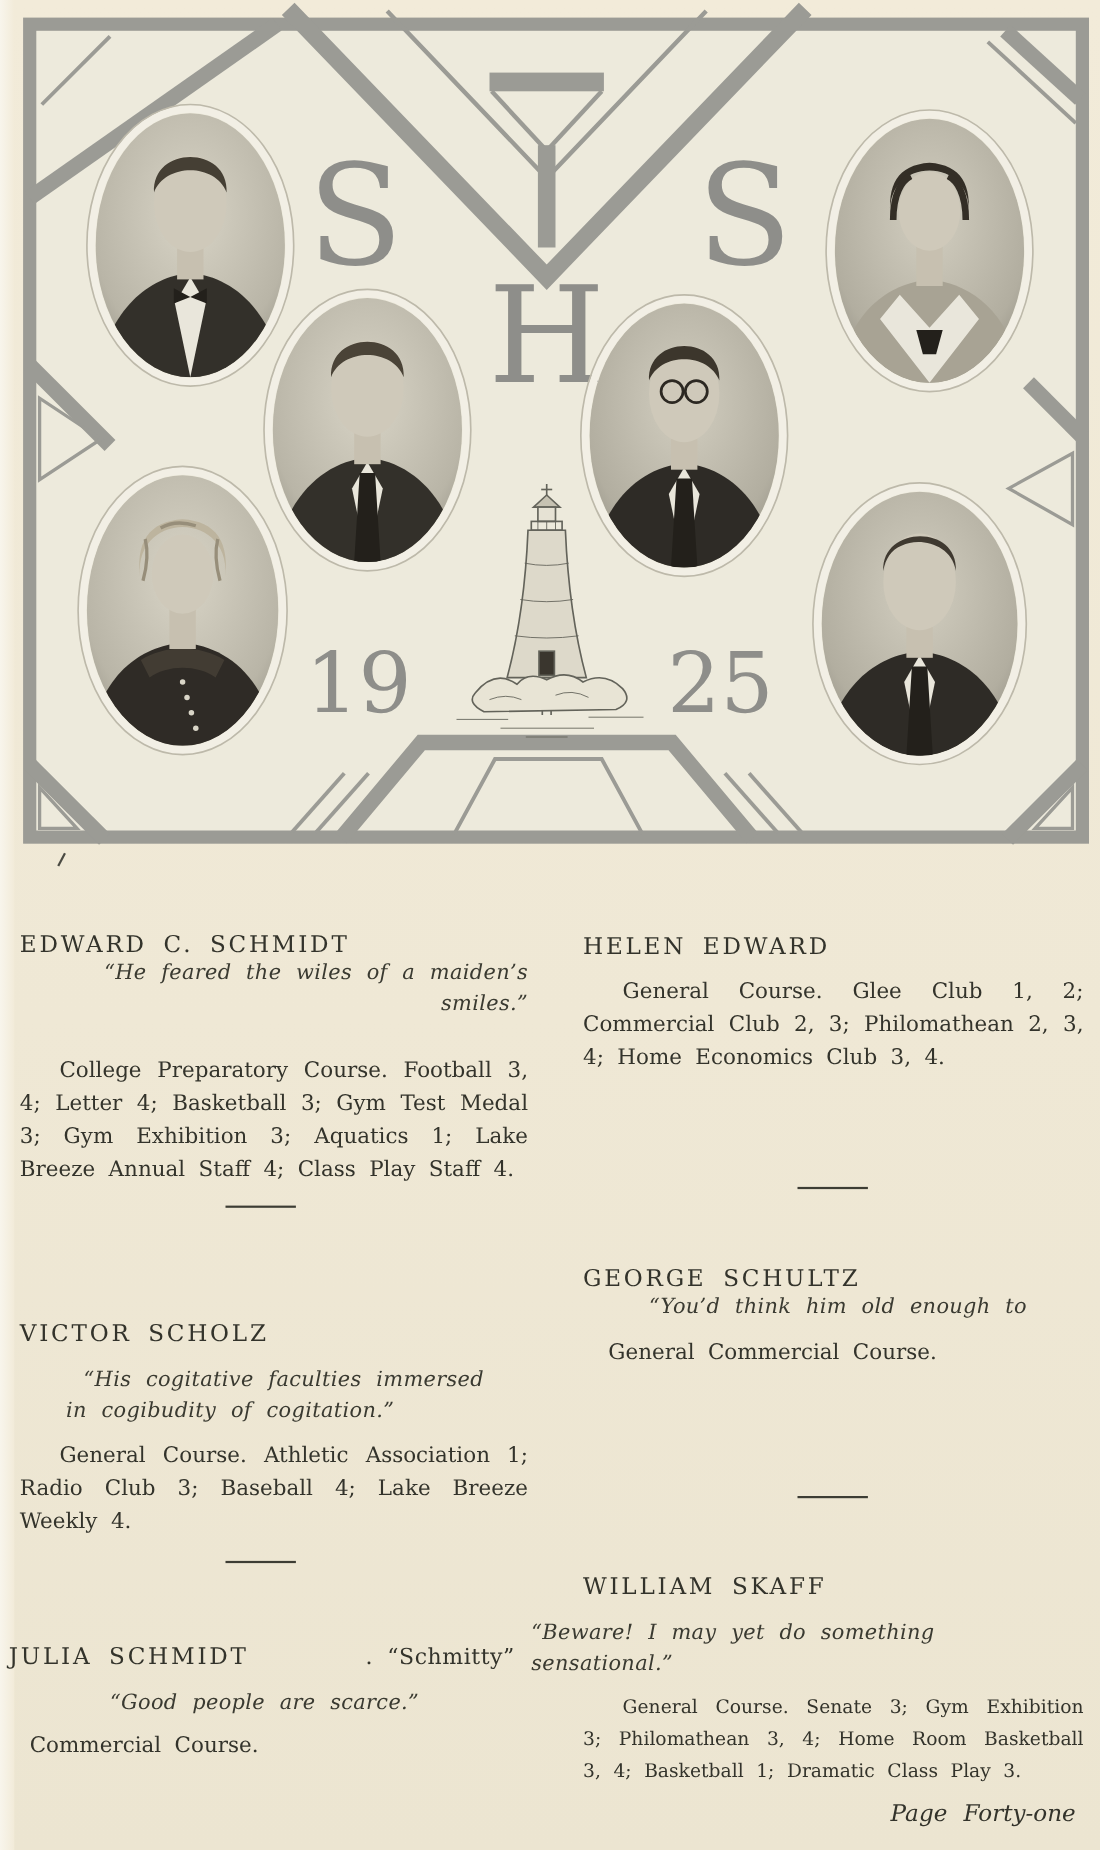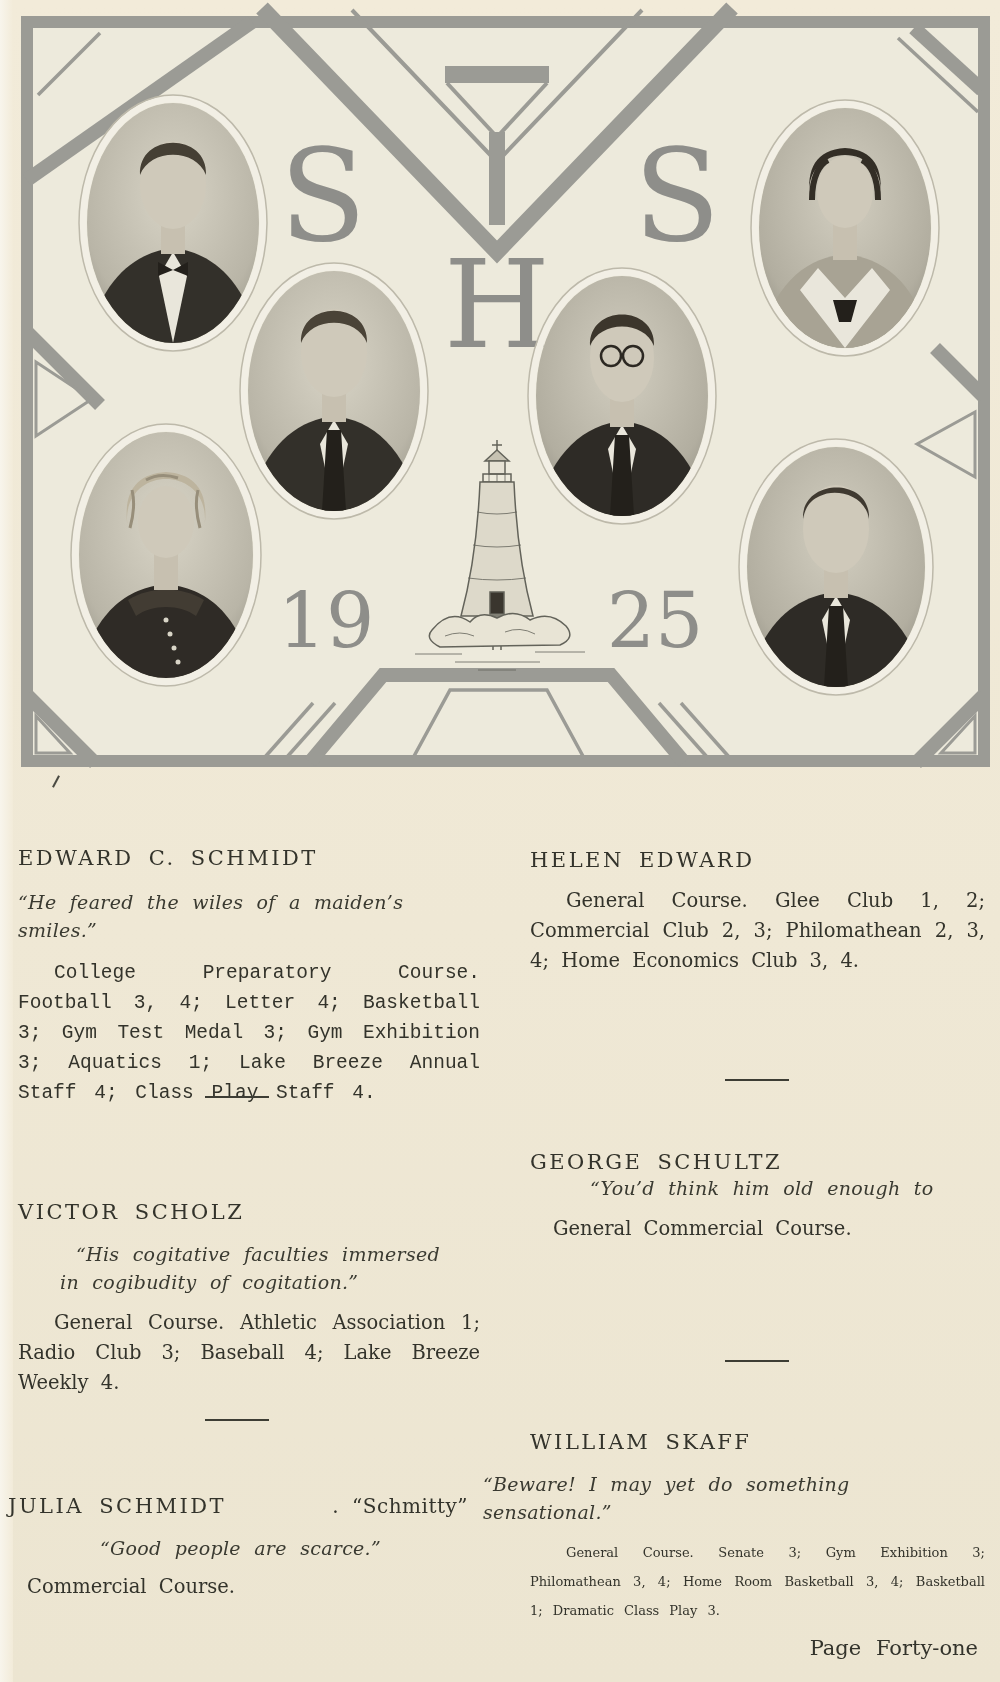--- a/index.html
+++ b/index.html
@@ -25,21 +25,21 @@
   .quote{
     font-style:italic;font-size:19px;word-spacing:7px;letter-spacing:0.3px;
     color:#3a3a31;line-height:28px;
   }
   .details{
     font-size:19.5px;line-height:30px;word-spacing:6px;color:#33332b;
     text-align:justify;text-align-last:left;text-indent:36px;
   }
   .divider{position:absolute;width:64px;border-top:2.5px solid #3d3d34;}
   .footer{
-    position:absolute;right:22px;top:1636px;
+    position:absolute;right:22px;top:1636px;font-style:italic;
     font-size:21px;word-spacing:8px;color:#33332b;text-align:right;
   }
   .ink-mark{
     position:absolute;left:55px;top:775px;width:2px;height:13px;
     background:#4a4a42;transform:rotate(28deg);
   }
 </style>
 </head>
 <body>
 
@@ -248,22 +248,22 @@
       <ellipse cx="836" cy="567" rx="93" ry="124" fill="none" stroke="#f2efe5" stroke-width="7"></ellipse>
       <ellipse cx="836" cy="567" rx="97" ry="128" fill="none" stroke="#bdb9aa" stroke-width="1.5"></ellipse>
     </g>
   </svg>
   </div>
 
   <div class="ink-mark"></div>
 
   <div class="entry" style="left:18px;top:846px;width:462px;">
     <div class="name">EDWARD C. SCHMIDT</div>
-    <div class="quote" style="margin-top:18px;">“He feared the wiles of a maiden’s smiles.”</div>
-    <div class="details" style="margin-top:14px;font-family:Liberation Mono, monospace;">College Preparatory Course.  Football 3, 4; Letter 4; Basketball 3; Gym Test Medal 3; Gym Exhibition 3; Aquatics 1; Lake Breeze Annual Staff 4; Class Play Staff 4.</div>
+    <div class="quote" style="text-align:right;">“He feared the wiles of a maiden’s smiles.”</div>
+    <div class="details" style="margin-top:32px;">College Preparatory Course.  Football 3, 4; Letter 4; Basketball 3; Gym Test Medal 3; Gym Exhibition 3; Aquatics 1; Lake Breeze Annual Staff 4; Class Play Staff 4.</div>
   </div>
 
   <div class="entry" style="left:530px;top:848px;width:455px;">
     <div class="name">HELEN EDWARD</div>
     <div class="details" style="margin-top:14px;">General Course.  Glee Club 1, 2; Commercial Club 2, 3; Philomathean 2, 3, 4; Home Economics Club 3, 4.</div>
   </div>
 
   <div class="divider" style="left:205px;top:1096px;"></div>
   <div class="divider" style="left:725px;top:1079px;"></div>
 
@@ -289,18 +289,18 @@
 
   <div class="entry" style="left:8px;top:1494px;width:462px;">
     <div class="name"><span>JULIA SCHMIDT</span><span class="nick" style="float:right;margin-right:2px;">. “Schmitty”</span></div>
     <div class="quote" style="margin-top:16px;padding-left:92px;">“Good people are scarce.”</div>
     <div class="details" style="margin-top:10px;text-indent:0;padding-left:19px;">Commercial Course.</div>
   </div>
 
   <div class="entry" style="left:530px;top:1430px;width:455px;">
     <div class="name">WILLIAM SKAFF</div>
     <div class="quote" style="margin-top:16px;margin-left:-47px;width:502px;">“Beware! I may yet do something sensational.”</div>
-    <div class="details" style="margin-top:12px;font-size:13px;line-height:29px;">General Course.  Senate 3; Gym Exhibition 3; Philomathean 3, 4; Home Room Basketball 3, 4; Basketball 1; Dramatic Class Play 3.</div>
+    <div class="details" style="margin-top:12px;font-size:17px;line-height:29px;">General Course.  Senate 3; Gym Exhibition 3; Philomathean 3, 4; Home Room Basketball 3, 4; Basketball 1; Dramatic Class Play 3.</div>
   </div>
 
   <div class="footer">Page Forty-one</div>
 
 </div>
 
 </body></html>

